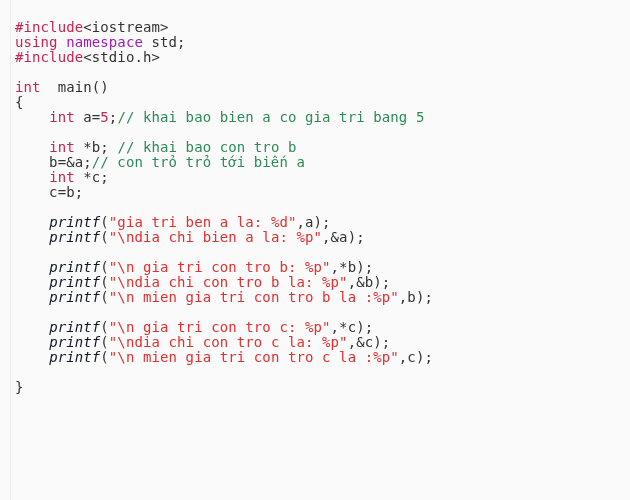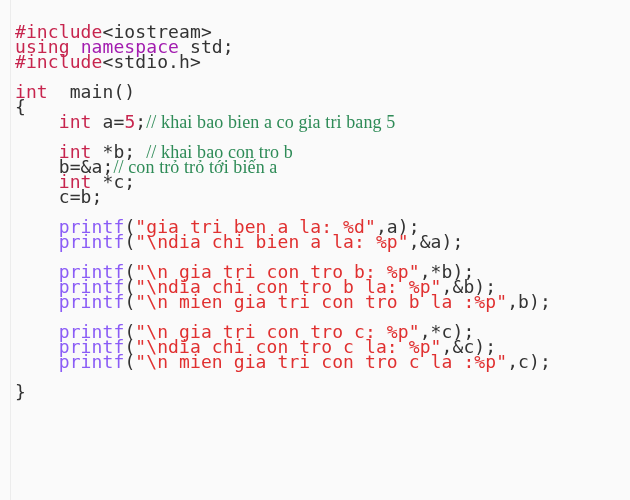--- a/index.html
+++ b/index.html
@@ -27,40 +27,40 @@
     top: 0;
     width: 1px;
     height: 500px;
     background: #ececec;
   }
   #code-lines {
     position: absolute;
     left: 15px;
     top: 6px;
     width: 610px;
-    font-size: 18px;
+    font-size: 14px;
     line-height: 15px;
     white-space: pre;
     letter-spacing: 0.1px;
   }
   .ln {
     display: block;
     height: 15px;
     white-space: pre;
     color: #333333;
   }
   .ln.blank {
     height: 15px;
   }
   
   .kw   { color: #c7254e; }
   .ns   { color: #a21caf; }
   .plain{ color: #333333; }
-  .cmt  { color: #2e8b57; font-family: Liberation Serif, serif; }
-  .fn   { color: #8b5cf6; }
+  .cmt  { color: #2e8b57; }
+  .fn   { color: #0f172a; font-style: italic; }
   .str  { color: #e03030; }
   .num  { color: #c7254e; }
 </style>
 </head>
 <body>
 
 <div id="code-block">
 
   <div id="gutter-rule"></div>
 

